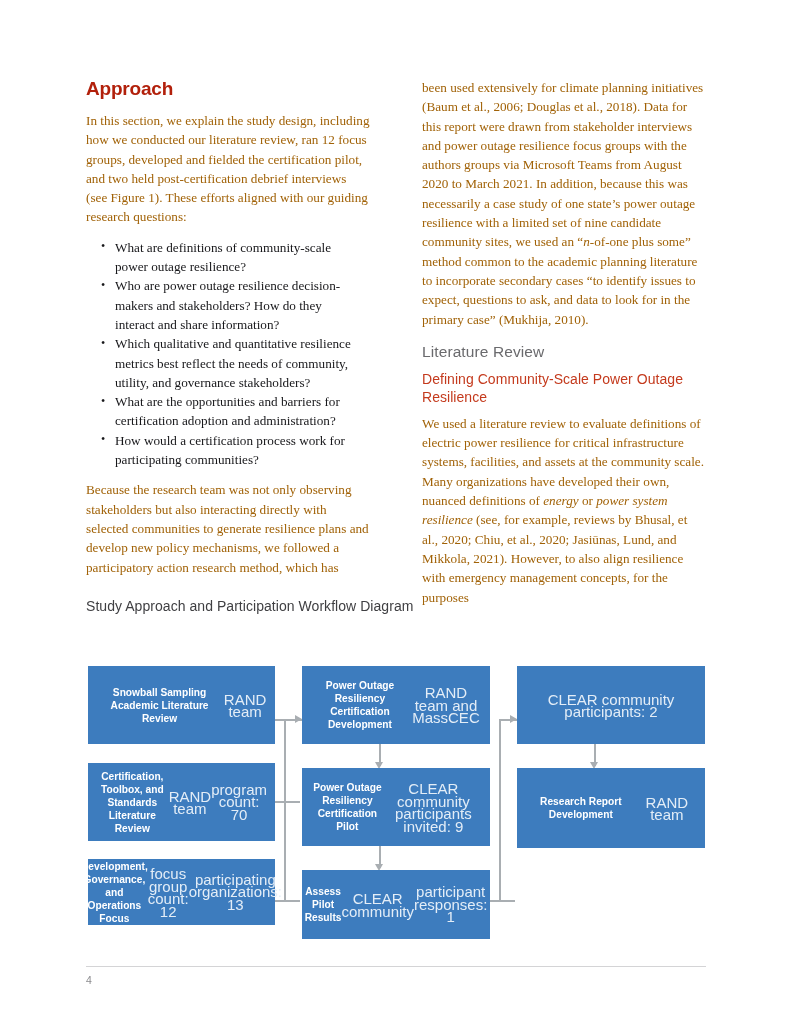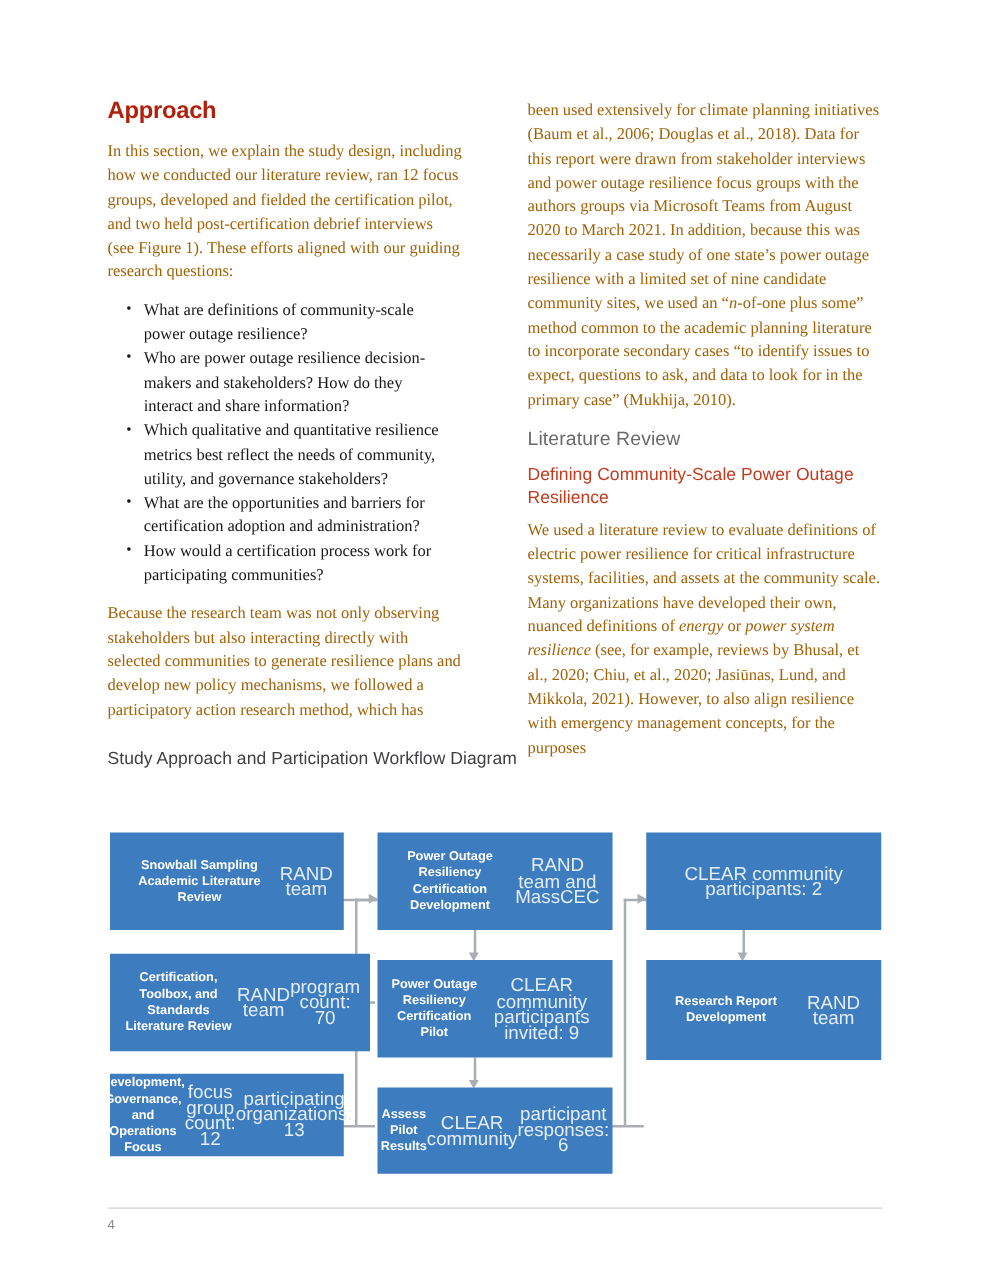--- a/index.html
+++ b/index.html
@@ -251,21 +251,21 @@
       <div class="arrow-right" style="left:424px; top:51px;"></div>
 
       <div class="conn v" style="left:508px; top:80px; height:22px;"></div>
       <div class="arrow-down" style="left:504px; top:98px;"></div>
 
       <div class="node" style="left:2px; top:2px; width:187px; height:78px;">
         <div class="n-title">Snowball Sampling Academic Literature Review</div>
         <div class="n-sub">RAND team</div>
       </div>
 
-      <div class="node" style="left:2px; top:99px; width:208px; height:78px;">
+      <div class="node" style="left:2px; top:99px; width:187px; height:78px;">
         <div class="n-title">Certification, Toolbox, and Standards Literature Review</div>
         <div class="n-sub">RAND team</div>
         <div class="n-sub">program count: 70</div>
       </div>
 
       <div class="node" style="left:2px; top:195px; width:187px; height:66px;">
         <div class="n-title">Certification Development, Governance, and Operations Focus Groups</div>
         <div class="n-sub">focus group count: 12</div>
         <div class="n-sub">participating organizations: 13</div>
       </div>
@@ -276,21 +276,21 @@
       </div>
 
       <div class="node" style="left:216px; top:104px; width:188px; height:78px;">
         <div class="n-title">Power Outage Resiliency Certification Pilot</div>
         <div class="n-sub">CLEAR community participants invited: 9</div>
       </div>
 
       <div class="node" style="left:216px; top:206px; width:188px; height:69px;">
         <div class="n-title">Assess Pilot Results</div>
         <div class="n-sub">CLEAR community</div>
-        <div class="n-sub">participant responses: 6</div>
+        <div class="n-sub">participant responses: 1</div>
       </div>
 
       <div class="node" style="left:431px; top:2px; width:188px; height:78px;">
         <div class="n-sub">CLEAR community participants: 2</div>
       </div>
 
       <div class="node" style="left:431px; top:104px; width:188px; height:80px;">
         <div class="n-title">Research Report Development</div>
         <div class="n-sub">RAND team</div>
       </div>

